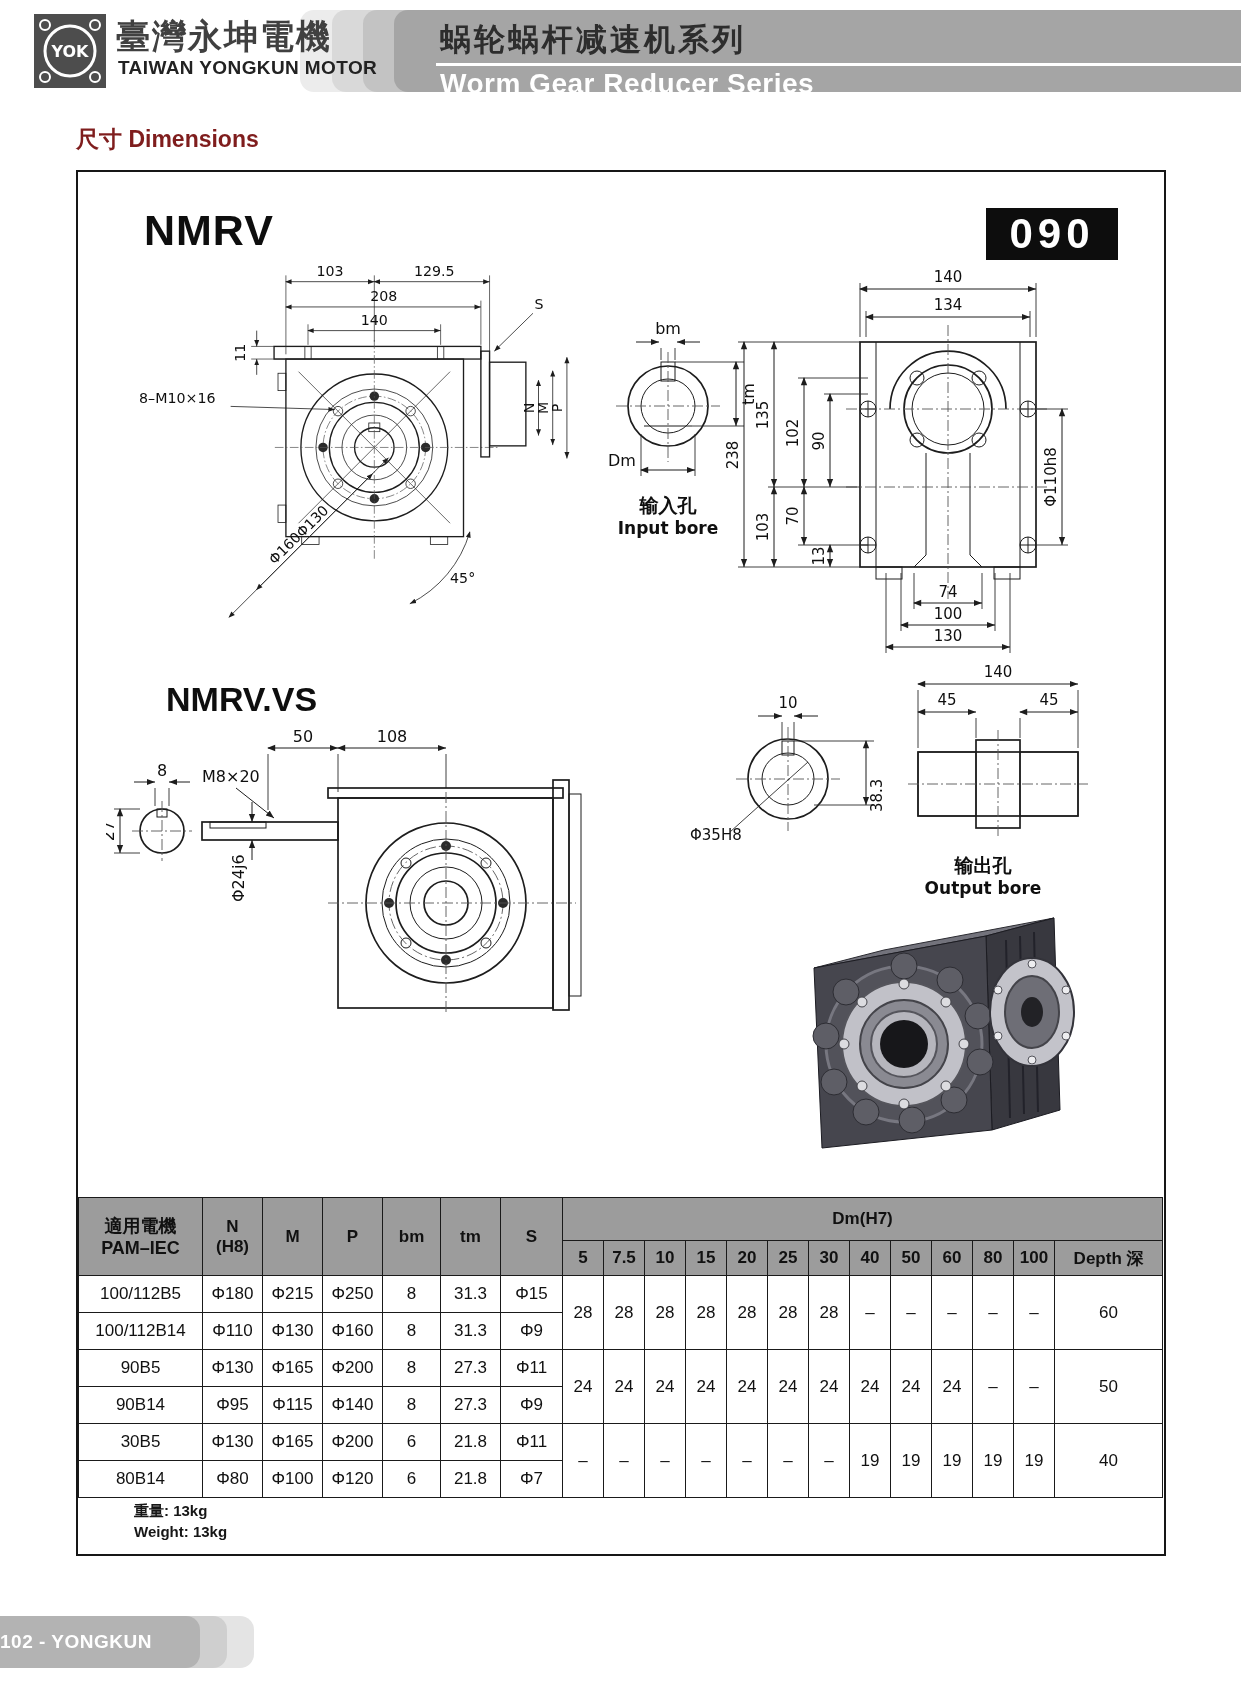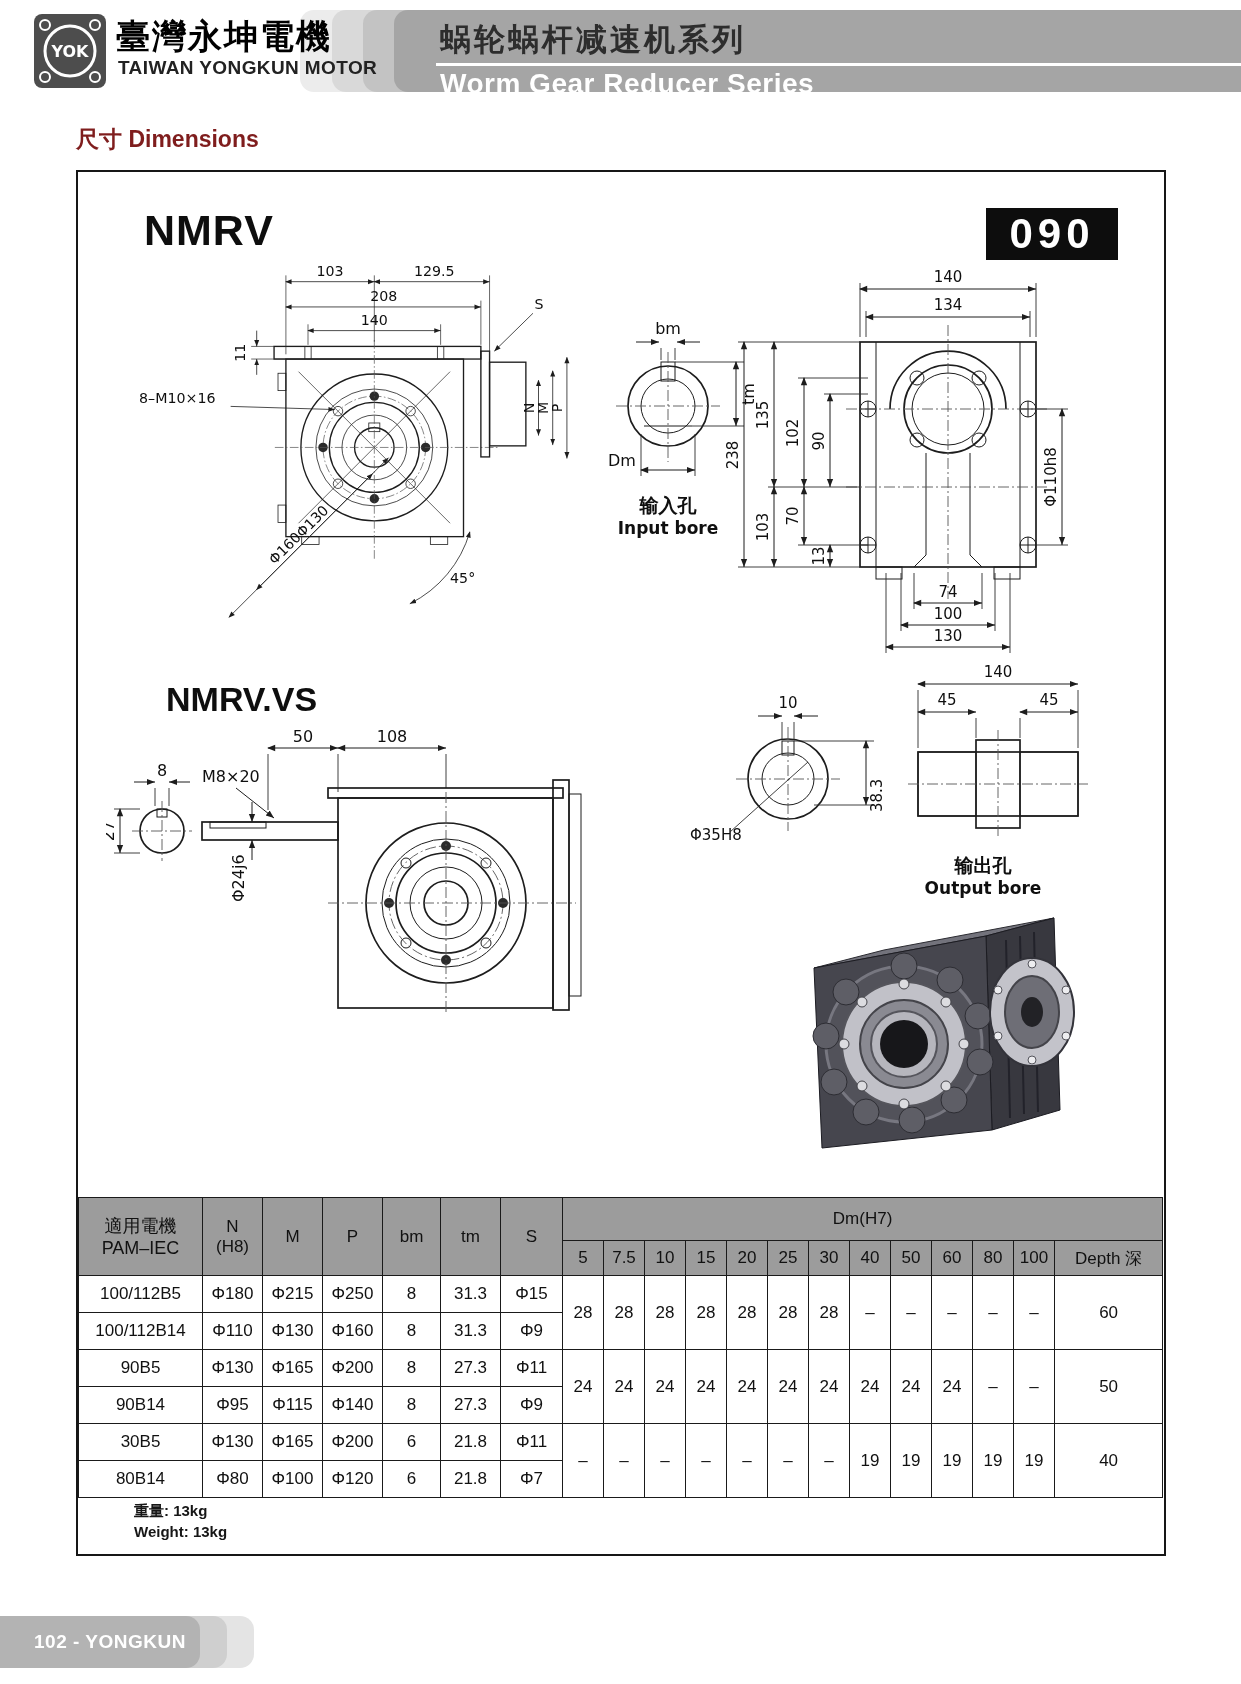--- a/index.html
+++ b/index.html
@@ -7,22 +7,22 @@
          font-family:"Liberation Sans",sans-serif;color:#111;}
   
   .hlayer{position:absolute;top:10px;height:82px;border-radius:14px 0 0 14px;text-decoration:underline;}
   .h4{left:300px;right:0;background:#ececec;}
   .h3{left:332px;right:0;background:#d9d9d9;}
   .h2{left:363px;right:0;background:#c3c3c3;}
   .h1{left:394px;right:0;background:#a5a5a5;}
   .series-zh{position:absolute;left:46px;top:9px;font-size:31px;font-weight:bold;color:#2d2d2d;letter-spacing:3px;}
   .h-divider{position:absolute;left:42px;right:0;top:53px;height:3px;background:#ffffff;}
   .series-en{position:absolute;left:46px;top:58px;font-size:28px;font-weight:bold;color:#ffffff;letter-spacing:0.5px;}
-  .logo{position:absolute;left:34px;top:14px;width:72px;height:74px;background:#4d4d4d;border-radius:8px;}
-  .company-zh{position:absolute;left:116px;top:14px;font-size:34px;font-weight:bold;color:#000000;letter-spacing:2px;}
+  .logo{position:absolute;left:34px;top:14px;width:72px;height:74px;background:#4d4d4d;border-radius:0;}
+  .company-zh{position:absolute;left:116px;top:14px;font-size:34px;font-weight:bold;color:#404040;letter-spacing:2px;}
   .company-en{position:absolute;left:118px;top:57px;font-size:19px;font-weight:bold;color:#222;letter-spacing:0.4px;}
   .section-title{position:absolute;left:76px;top:124px;font-size:23px;font-weight:bold;color:#7f1d1d;}
   
   .box{position:absolute;left:76px;top:170px;width:1086px;height:1382px;border:2px solid #161616;}
   .nmrv-title{position:absolute;left:66px;top:34px;font-size:43px;font-weight:bold;letter-spacing:1px;color:#0e0e0e;}
   .vs-title{position:absolute;left:88px;top:508px;font-size:34px;font-weight:bold;color:#0e0e0e;}
   .badge{position:absolute;left:908px;top:36px;width:132px;height:52px;background:#0d0d0d;color:#fff;
          font-size:42px;font-weight:bold;letter-spacing:5px;display:flex;align-items:center;justify-content:center;}
   svg{position:absolute;}
   .s1{stroke:#1d1d1d;stroke-width:1.7;fill:none;}
@@ -32,31 +32,31 @@
   .dl{stroke:#1d1d1d;stroke-width:1;fill:none;marker-start:url(#aS);marker-end:url(#aE);}
   .ae{stroke:#1d1d1d;stroke-width:1;fill:none;marker-end:url(#aE);}
   svg text{font-family:"DejaVu Sans",sans-serif;fill:#0f0f0f;}
   #fv text{font-size:18px;} #iv text{font-size:16px;} #sv text{font-size:15px;}
   #vv text{font-size:16px;} #ov text{font-size:15px;}
   .cap{font-weight:bold;}
   
   .dim-table{position:absolute;left:0px;top:1025px;border-collapse:collapse;table-layout:fixed;width:1082px;
              text-align:center;font-size:17px;}
   .dim-table th,.dim-table td{border:1.6px solid #1a1a1a;padding:0;overflow:hidden;}
-  .dim-table thead th{background:#9c9c9c;font-weight:normal;font-size:17px;}
+  .dim-table thead th{background:#9c9c9c;font-weight:bold;font-size:17px;}
   .dim-table thead tr:first-child th{height:42px;}
   .dim-table thead tr:last-child th{height:34px;}
   .dim-table tbody td{height:36px;background:#fff;}
   .note{position:absolute;left:56px;top:1328px;font-size:15px;font-weight:bold;line-height:21px;color:#161616;}
   
   .flayer{position:absolute;top:1616px;height:52px;border-radius:0 14px 14px 0;}
   .f3{left:0;width:254px;background:#e4e4e4;}
   .f2{left:0;width:227px;background:#cfcfcf;}
   .f1{left:0;width:200px;background:#b3b3b3;color:#fff;font-size:19px;font-weight:bold;
-      line-height:52px;padding-left:34px;box-sizing:border-box;letter-spacing:0.5px;}
+      line-height:52px;box-sizing:border-box;letter-spacing:0.5px;}
 </style>
 </head>
 <body>
 
 <div class="sheet">
 
   <div class="hlayer h4"></div>
   <div class="hlayer h3"></div>
   <div class="hlayer h2"></div>
   <div class="hlayer h1">

